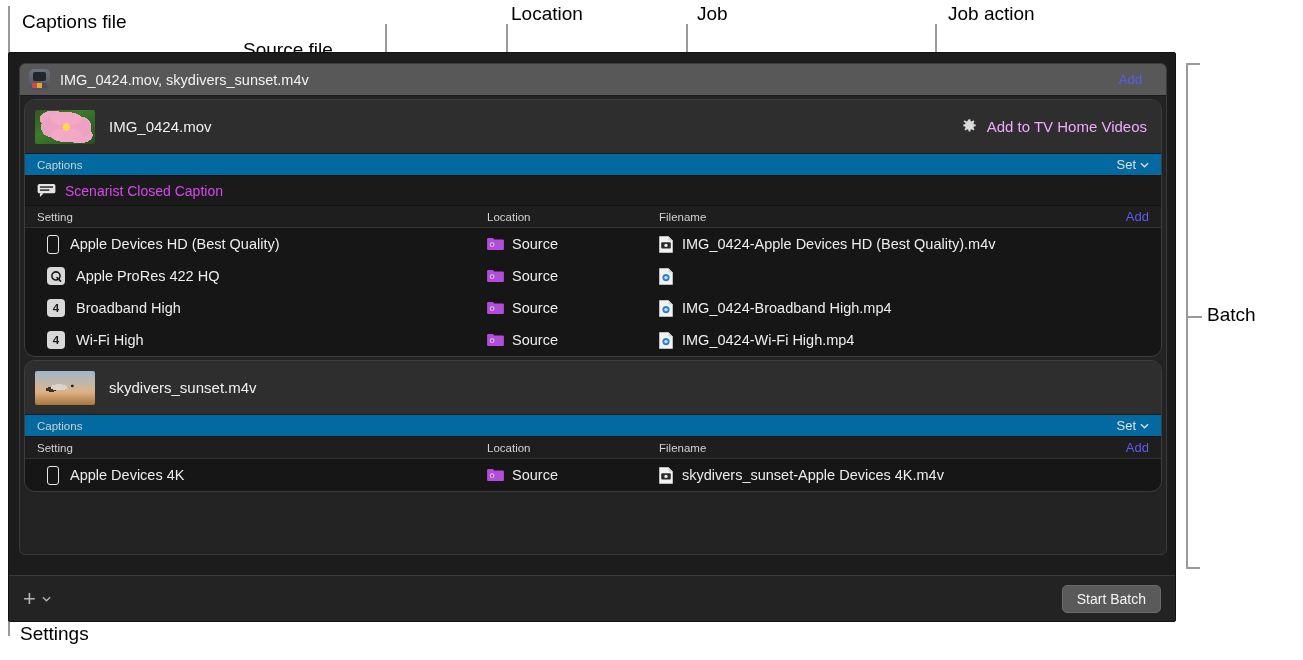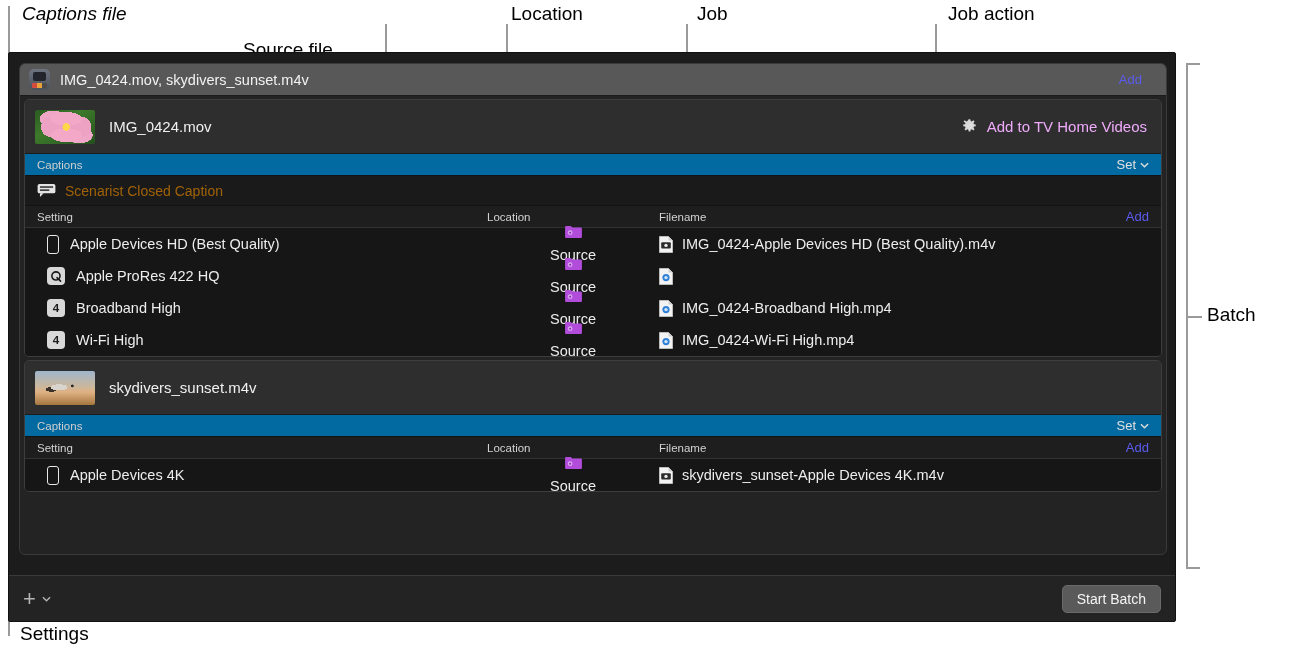--- a/index.html
+++ b/index.html
@@ -67,21 +67,21 @@
     color: #5b5bf0;
     font-size: 13px;
     cursor: default;
   }
 
   
   .job-block {
     margin: 3px 4px;
     background: #2b2b2b;
     border: 1px solid #3d3d3d;
-    border-radius: 5px;
+    border-radius: 11px;
     overflow: hidden;
   }
 
   .job-row {
     height: 54px;
     background: #2e2e2e;
     display: flex;
     align-items: center;
     padding: 0 14px 0 10px;
     border-bottom: 1px solid #1b1b1b;
@@ -125,21 +125,21 @@
   
   .caption-file-row {
     height: 30px;
     background: #1a1a1a;
     display: flex;
     align-items: center;
     padding: 0 12px;
     border-bottom: 1px solid #121212;
   }
   .caption-file-row .name {
-    color: #a16207;
+    color: #d946ef;
     font-size: 14px;
     margin-left: 9px;
   }
 
   
   .col-head {
     height: 22px;
     background: #1e1e1e;
     display: flex;
     align-items: center;
@@ -154,21 +154,21 @@
 
   .set-row {
     height: 32px;
     background: #161616;
     display: flex;
     align-items: center;
     font-size: 14.5px;
     color: #ededed;
   }
   .set-row .c-setting { padding-left: 22px; display: flex; align-items: center; gap: 11px; }
-  .set-row .c-location { display: flex; align-items: center; gap: 8px; flex-direction: column; }
+  .set-row .c-location { display: flex; align-items: center; gap: 8px; }
   .set-row .c-filename { display: flex; align-items: center; gap: 9px; }
 
   
   .toolbar {
     position: absolute;
     left: 0; bottom: 0;
     width: 100%; height: 46px;
     background: #232323;
     border-top: 1px solid #3a3a3a;
     display: flex;
@@ -257,21 +257,21 @@
   }
   .folder-ico { width: 17px; height: 14px; }
   .doc-ico { width: 14px; height: 17px; }
   .cc-ico { width: 19px; height: 15px; }
 </style>
 </head>
 <body>
 
 <div id="root">
 
-  <div class="anno-label" style="left:22px; top:3px;font-style:italic;">Captions file</div>
+  <div class="anno-label" style="left:22px; top:11px;">Captions file</div>
   <div class="anno-line vline" style="left:8px; top:6px; height:213px;"></div>
   <div class="anno-line hline" style="left:8px; top:217px; width:22px;"></div>
 
   <div class="anno-label" style="left:243px; top:3px;margin-top:36px;">Source file</div>
   <div class="anno-line vline" style="left:385px; top:24px; height:117px;"></div>
   <div class="anno-line hline" style="left:228px; top:140px; width:158px;"></div>
 
   <div class="anno-label" style="left:511px; top:3px;">Location</div>
   <div class="anno-line vline" style="left:506px; top:24px; height:219px;"></div>
 

